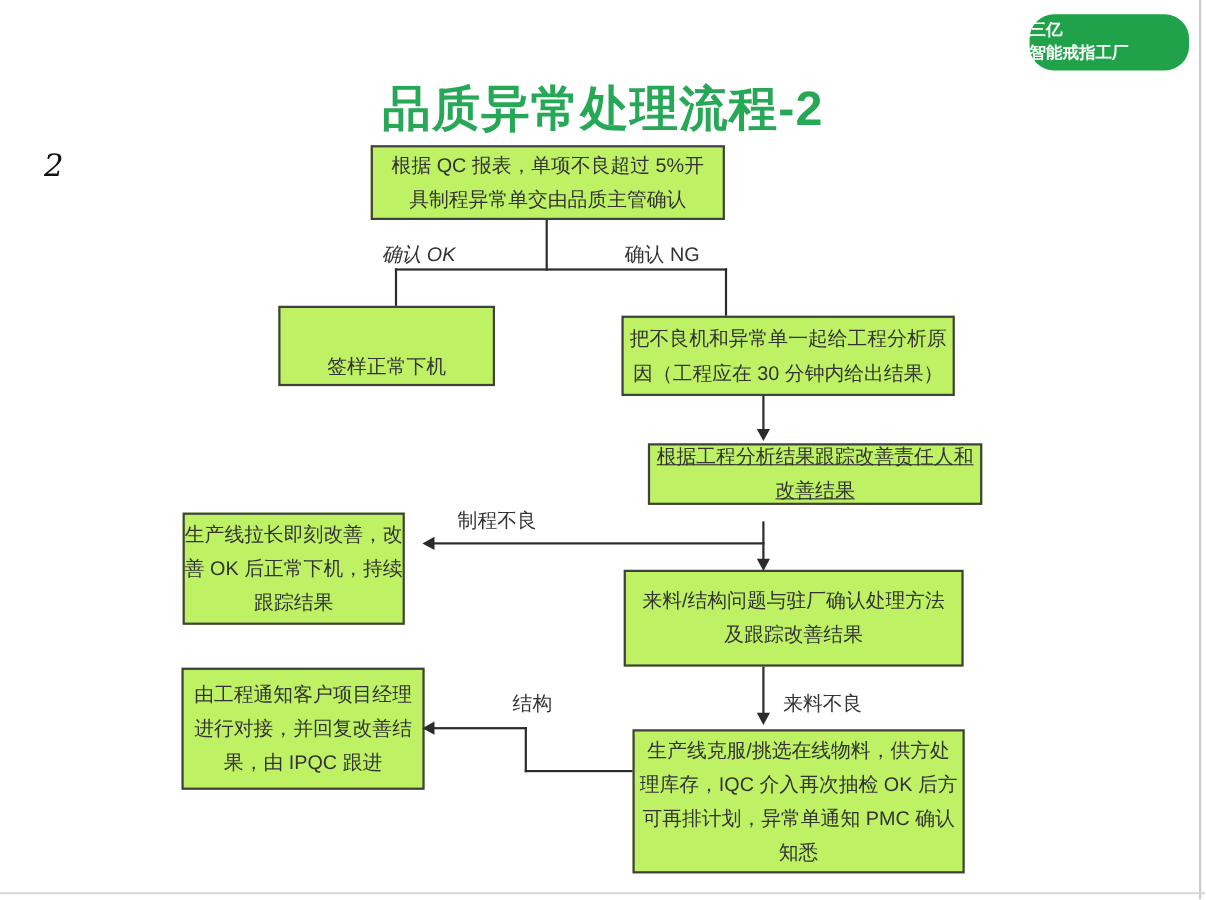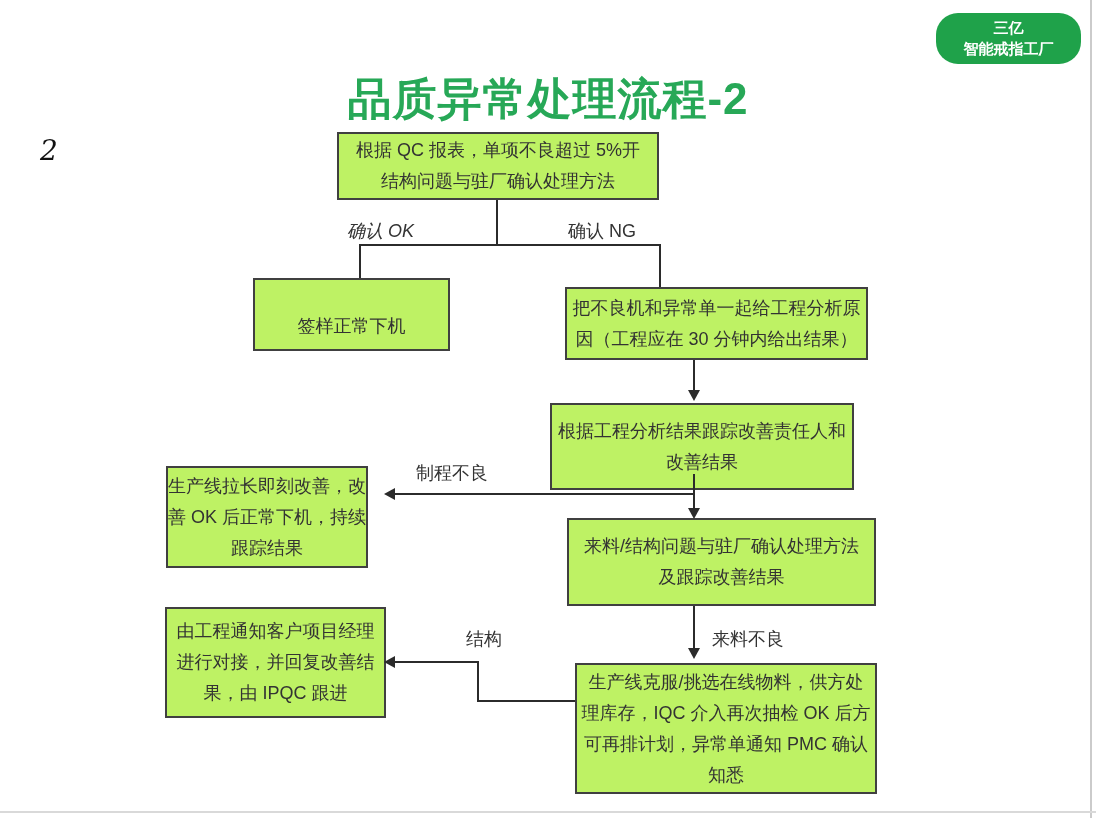--- a/index.html
+++ b/index.html
@@ -19,36 +19,36 @@
     position:absolute;left:0;top:70px;width:1096px;
     text-align:center;font-size:44px;font-weight:bold;
     letter-spacing:1px;
     color:var(--title-green,#27A857);
   }
   .logo{
     position:absolute;left:936px;top:13px;width:145px;height:51px;
     background:var(--logo-green,#1FA24A);
     border-radius:22px;
     color:var(--logo-text,#ffffff);
-    text-align:center;font-weight:bold;font-size:15px;line-height:21px;
+    font-weight:bold;font-size:15px;line-height:21px;
     padding-top:4px;box-sizing:border-box;
   }
   .node{
     position:absolute;background:#bef264;
     border:2px solid var(--box-border,#404040);
     box-sizing:border-box;
     display:flex;flex-direction:column;justify-content:center;align-items:center;
     font-size:18px;line-height:31px;color:var(--text,#333333);
     text-align:center;
   }
   .node div{white-space:nowrap;}
   #box-start{left:337px;top:132px;width:322px;height:68px;}
-  #box-signoff{left:253px;top:278px;width:197px;height:73px;justify-content:center;padding-top:24px;}
+  #box-signoff{left:253px;top:278px;width:197px;height:73px;justify-content:flex-end;padding-top:24px;}
   #box-engineering{left:565px;top:287px;width:303px;height:73px;}
-  #box-track{left:550px;top:403px;width:304px;height:87px;}
+  #box-track{left:589px;top:403px;width:304px;height:56px;text-decoration:underline;}
   #box-incoming-structure{left:567px;top:518px;width:309px;height:88px;}
   #box-process-action{left:166px;top:466px;width:202px;height:102px;}
   #box-structure-action{left:165px;top:607px;width:221px;height:111px;}
   #box-incoming-action{left:575px;top:663px;width:302px;height:131px;}
   .line{position:absolute;background:var(--line,#2b2b2b);}
   .tri-down{
     position:absolute;width:0;height:0;
     border-left:6px solid transparent;border-right:6px solid transparent;
     border-top:11px solid var(--line,#2b2b2b);
   }
@@ -77,21 +77,21 @@
 
   <div class="title">品质异常处理流程-2</div>
 
   <div class="logo">
     <div>三亿</div>
     <div>智能戒指工厂</div>
   </div>
 
   <div class="node" id="box-start">
     <div>根据 QC 报表，单项不良超过 5%开</div>
-    <div>结构问题与驻厂确认处理方法</div>
+    <div>具制程异常单交由品质主管确认</div>
   </div>
 
   <div class="node" id="box-signoff">
     <div>签样正常下机</div>
   </div>
 
   <div class="node" id="box-engineering">
     <div>把不良机和异常单一起给工程分析原</div>
     <div>因（工程应在 30 分钟内给出结果）</div>
   </div>

